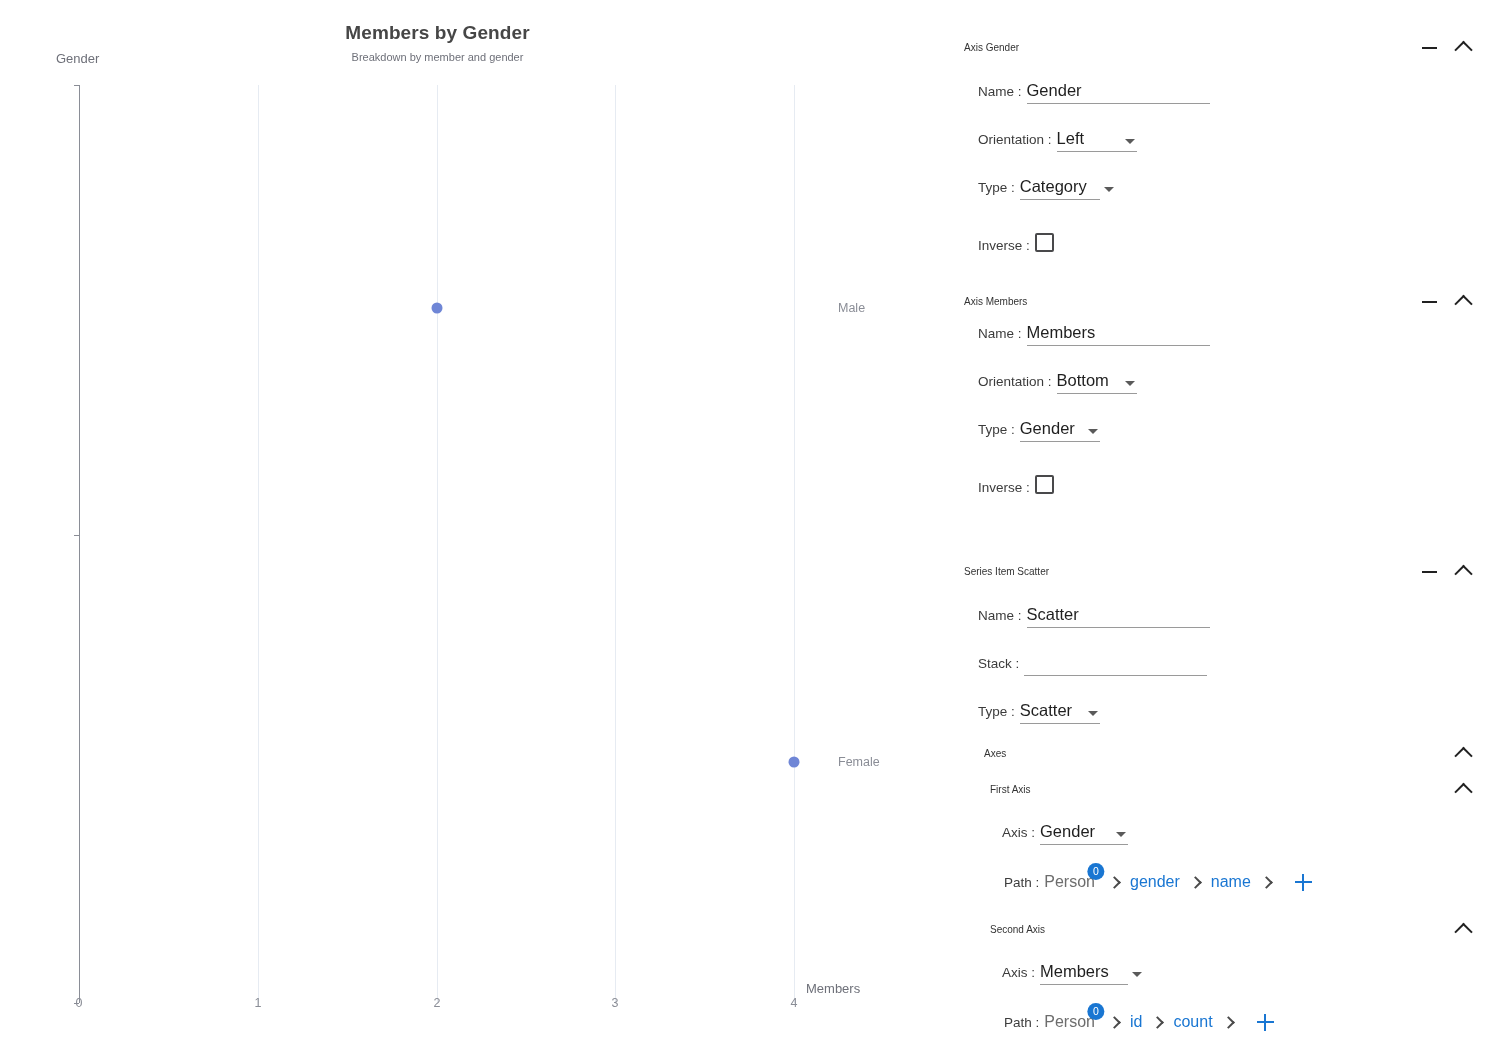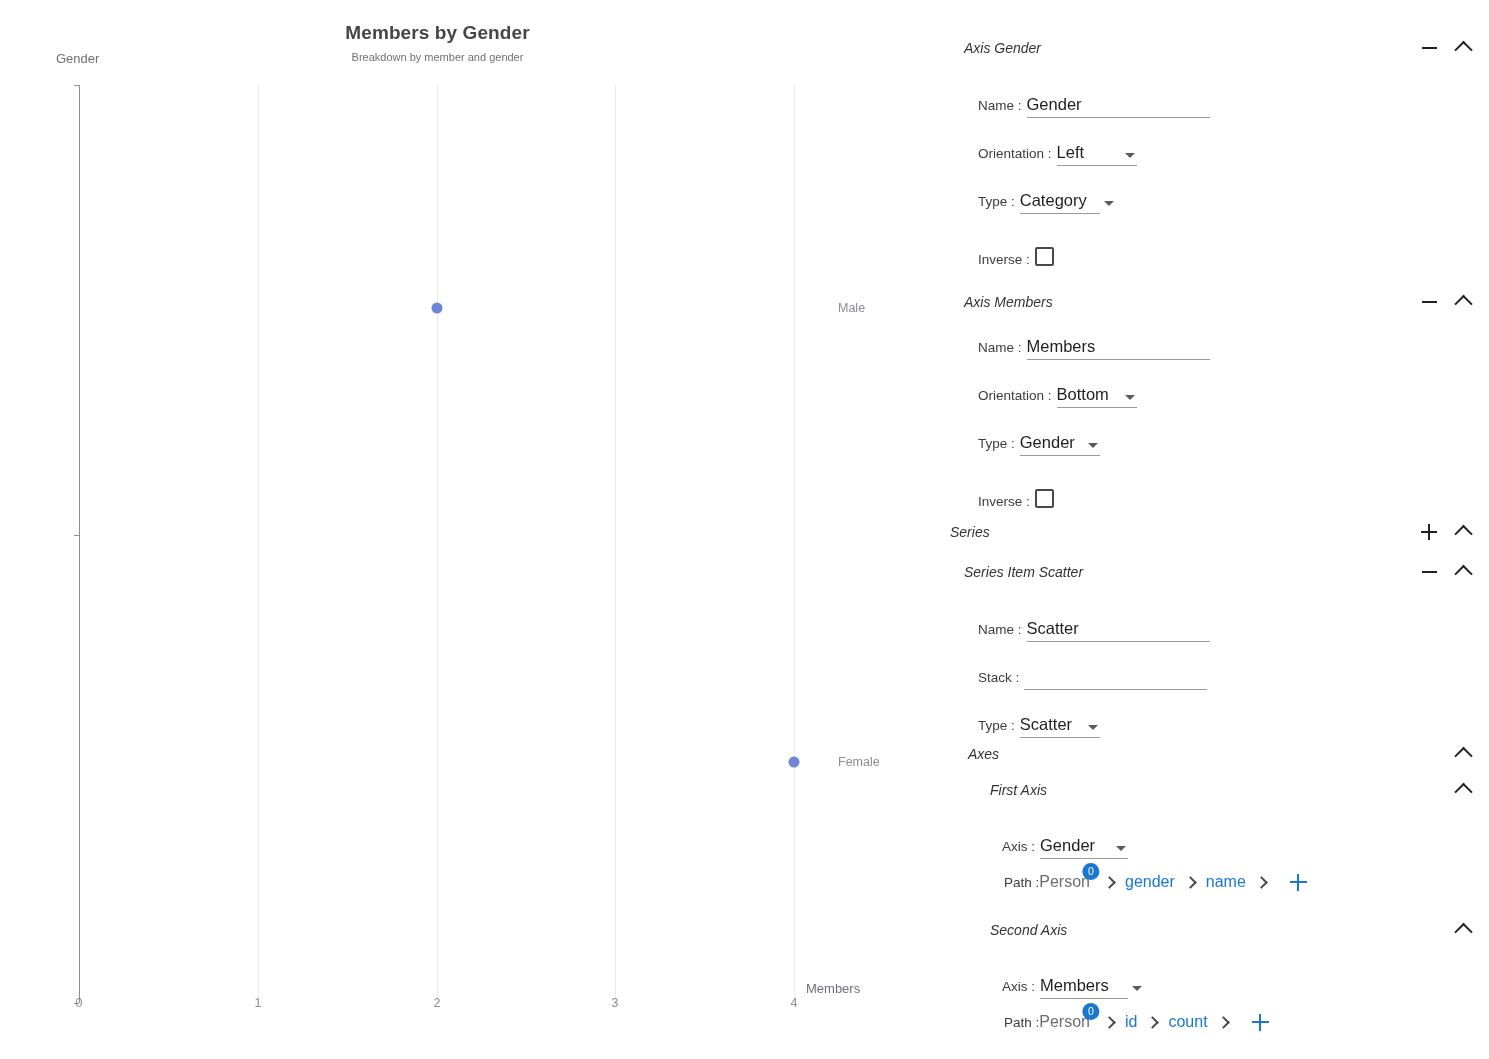--- a/index.html
+++ b/index.html
@@ -105,24 +105,23 @@
 
   .section-header {
     position: absolute;
     left: 0;
     width: 589px;
     height: 30px;
   }
   .section-header .section-title {
     position: absolute;
     top: 0;
-    font-size: 14px;
+    font-size: 10px;
     color: #333333;
     line-height: 20px;
-    font-style: italic;
   }
   .hdr-icons {
     position: absolute;
     right: 15px; top: -1px;
     display: flex;
     align-items: center;
     gap: 12px;
   }
   .icon-btn {
     display: inline-flex;
@@ -155,21 +154,20 @@
     border-top: 2.2px solid #212121;
     transform: rotate(45deg) translate(1px, 1px);
   }
 
   
   .form-row {
     position: absolute;
     display: flex;
     align-items: baseline;
     white-space: nowrap;
-    margin-top: 14px;
   }
   .field-label {
     font-size: 13.5px;
     color: #3c3c3c;
     margin-right: 5px;
   }
   .field-underline {
     position: relative;
     display: inline-block;
     border-bottom: 1px solid #9a9a9a;
@@ -208,20 +206,21 @@
   
   .path-row {
     position: absolute;
     display: flex;
     align-items: center;
     white-space: nowrap;
   }
   .path-label {
     font-size: 13.5px;
     color: #3c3c3c;
+    margin-right: 5px;
   }
   .path-root {
     position: relative;
     font-size: 16px;
     color: #6d6d6d;
     margin-right: 4px;
   }
   .path-badge {
     position: absolute;
     left: 100%; top: -10px;
@@ -370,31 +369,20 @@
       <span class="field-value">Gender</span>
       <i class="caret-down"></i>
     </span>
   </div>
 
   <div class="form-row" style="left:78px; top:473px">
     <span class="field-label">Inverse :</span>
     <span class="checkbox-box"></span>
   </div>
 
-  <div class="section-header" style="top:522px">
-    <div class="section-title" style="left:50px">Series</div>
-    <div class="hdr-icons">
-      <span class="icon-btn">
-          <i class="icon-plus"></i>
-        </span>
-      <span class="icon-btn">
-          <i class="icon-chevron-up"></i>
-        </span>
-    </div>
-  </div>
 
   <div class="section-header" style="top:562px">
     <div class="section-title" style="left:64px">Series Item Scatter</div>
     <div class="hdr-icons">
       <span class="icon-btn">
           <i class="icon-minus"></i>
         </span>
       <span class="icon-btn">
           <i class="icon-chevron-up"></i>
         </span>
@@ -417,21 +405,21 @@
 
   <div class="form-row" style="left:78px; top:701px">
     <span class="field-label">Type :</span>
     <span class="field-underline select-type">
       <span class="field-value">Scatter</span>
       <i class="caret-down"></i>
     </span>
   </div>
 
   <div class="section-header" style="top:744px">
-    <div class="section-title" style="left:68px">Axes</div>
+    <div class="section-title" style="left:84px">Axes</div>
     <div class="hdr-icons">
       <span class="icon-btn">
           <i class="icon-chevron-up"></i>
         </span>
     </div>
   </div>
 
   <div class="section-header" style="top:780px">
     <div class="section-title" style="left:90px">First Axis</div>
     <div class="hdr-icons">

